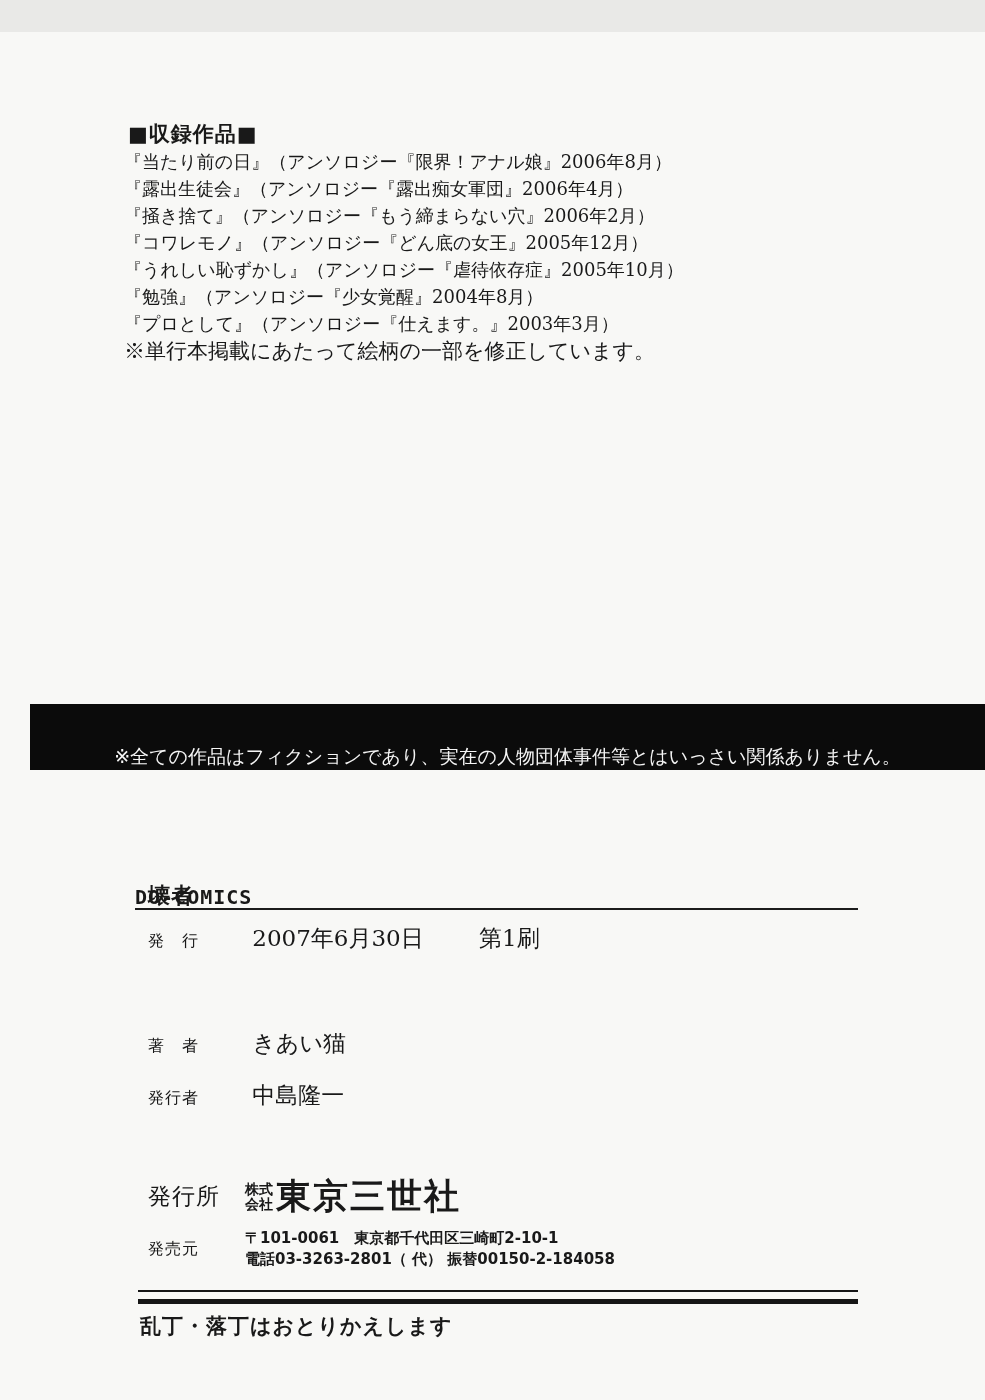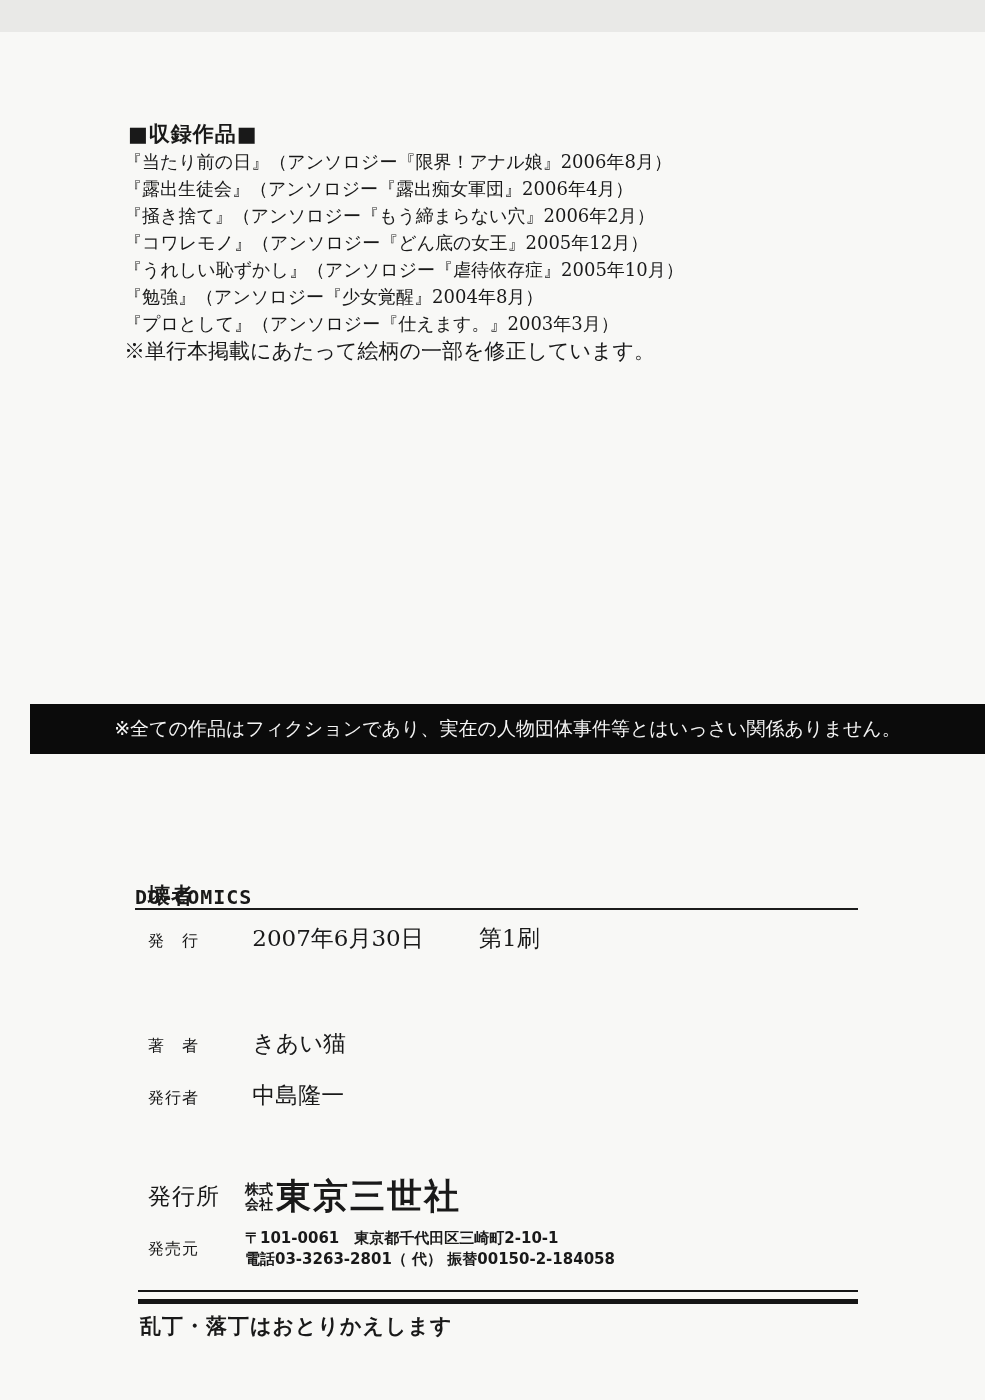--- a/index.html
+++ b/index.html
@@ -20,22 +20,22 @@
   .works{position:absolute;left:124px;top:88px;width:760px;}
   .works-heading{
     font-size:21px;line-height:28px;font-weight:600;
     letter-spacing:1px;padding-left:4px;
   }
   .work-line{font-size:18px;line-height:27px;white-space:nowrap;}
   .work-note{font-size:21px;line-height:27px;margin-top:1px;white-space:nowrap;}
 
   
   .banner{
-    position:absolute;left:30px;top:672px;width:955px;height:50px;
-    display:flex;align-items:center;justify-content:center;
+    position:absolute;left:30px;top:672px;width:955px;height:66px;
+    display:flex;align-items:flex-end;justify-content:center;
   }
   .banner-text{
     font-family:"DejaVu Sans","Liberation Sans",sans-serif;
     font-size:19px;white-space:nowrap;letter-spacing:0px;
   }
 
   
   .col-title{
     position:absolute;left:148px;top:849px;
     font-family:"DejaVu Sans","Liberation Sans",sans-serif;

